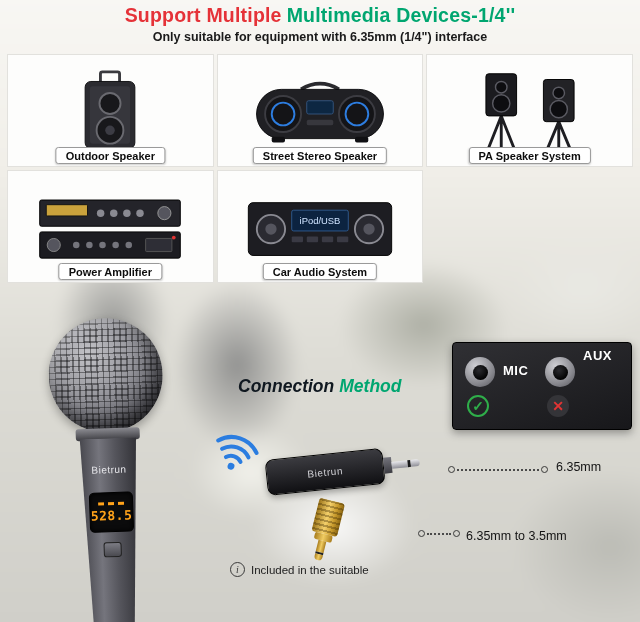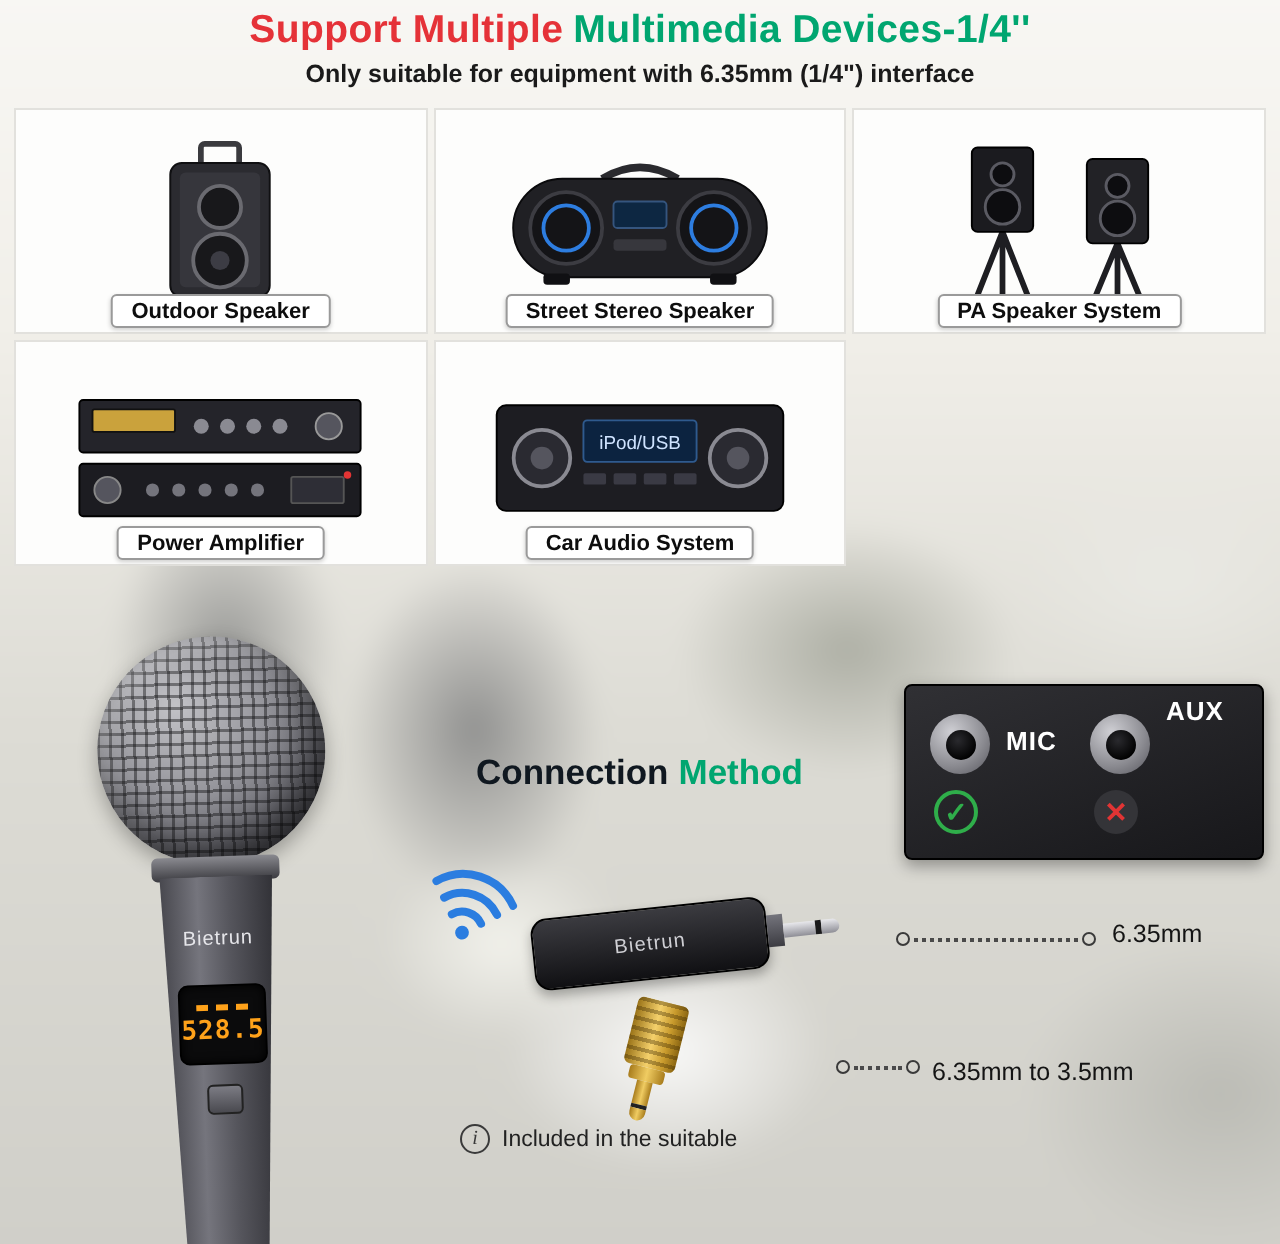--- a/index.html
+++ b/index.html
@@ -55,21 +55,21 @@
     border:1px solid #000;border-radius:5px;box-shadow:inset 0 0 5px #000;
     display:flex;flex-direction:column;align-items:center;justify-content:center;gap:3px;}
   .mic-display::before{content:"";width:60%;height:3px;
     background:repeating-linear-gradient(90deg,var(--display-orange,#ffa21a) 0 6px, transparent 6px 10px);}
   .mic-display-value{font-family:"DejaVu Sans Mono",monospace;font-size:13px;font-weight:bold;
     color:var(--display-orange,#ffa21a);letter-spacing:.5px;}
   .mic-button{position:absolute;left:24px;top:104px;width:16px;height:13px;border-radius:3px;
     border:1px solid #222;background:linear-gradient(#7c7c84,#4a4a50);}
 
   
-  .conn-heading{position:absolute;left:238px;top:376px;font-size:17.5px;font-weight:bold;}
+  .conn-heading{position:absolute;left:238px;top:376px;font-size:17.5px;font-weight:bold;font-style:italic;}
   .conn-dark{color:#101820;}
   .conn-green{color:var(--title-green,#00a670);margin-left:5px;}
 
   
   .jack-panel{position:absolute;left:452px;top:342px;width:178px;height:86px;border-radius:4px;
     background:linear-gradient(160deg,#303034,#17171a);box-shadow:0 3px 8px rgba(0,0,0,.35);border:1px solid #000;}
   .jack{position:absolute;width:30px;height:30px;border-radius:50%;
     background:radial-gradient(circle at 35% 30%, #cfcfd4, #8a8a90 60%, #55555c);
     display:flex;align-items:center;justify-content:center;}
   .jack-hole{width:15px;height:15px;border-radius:50%;

